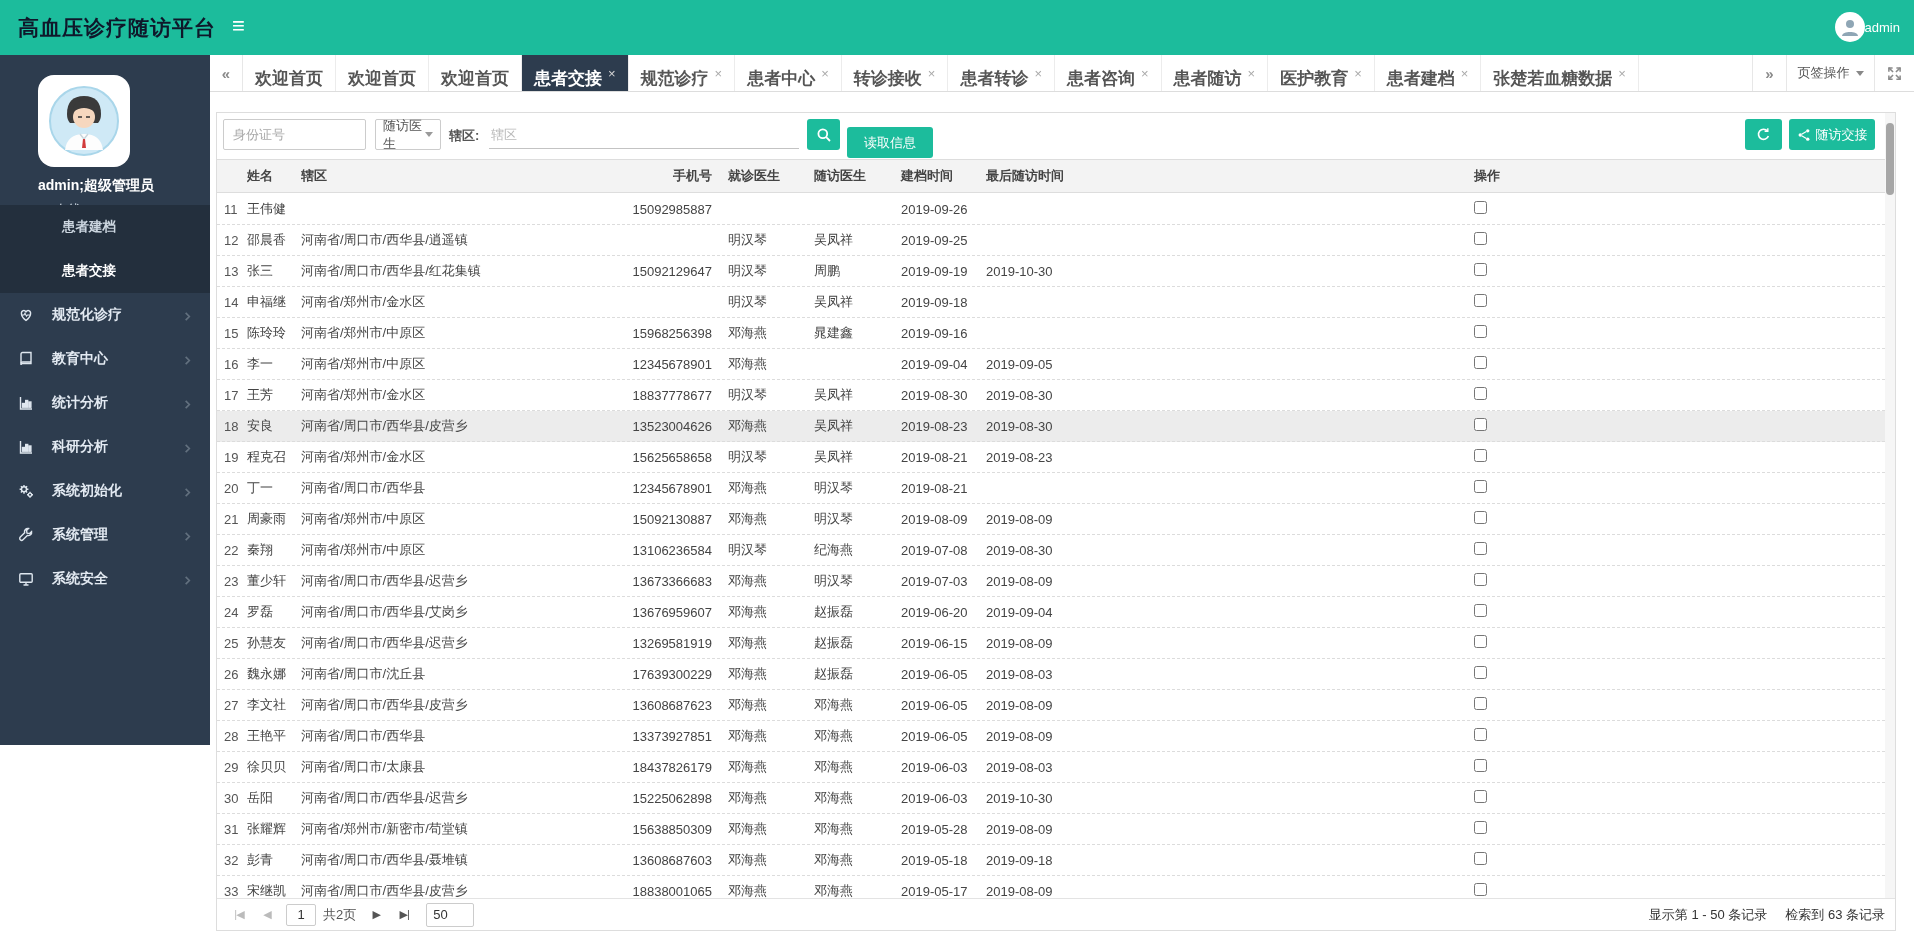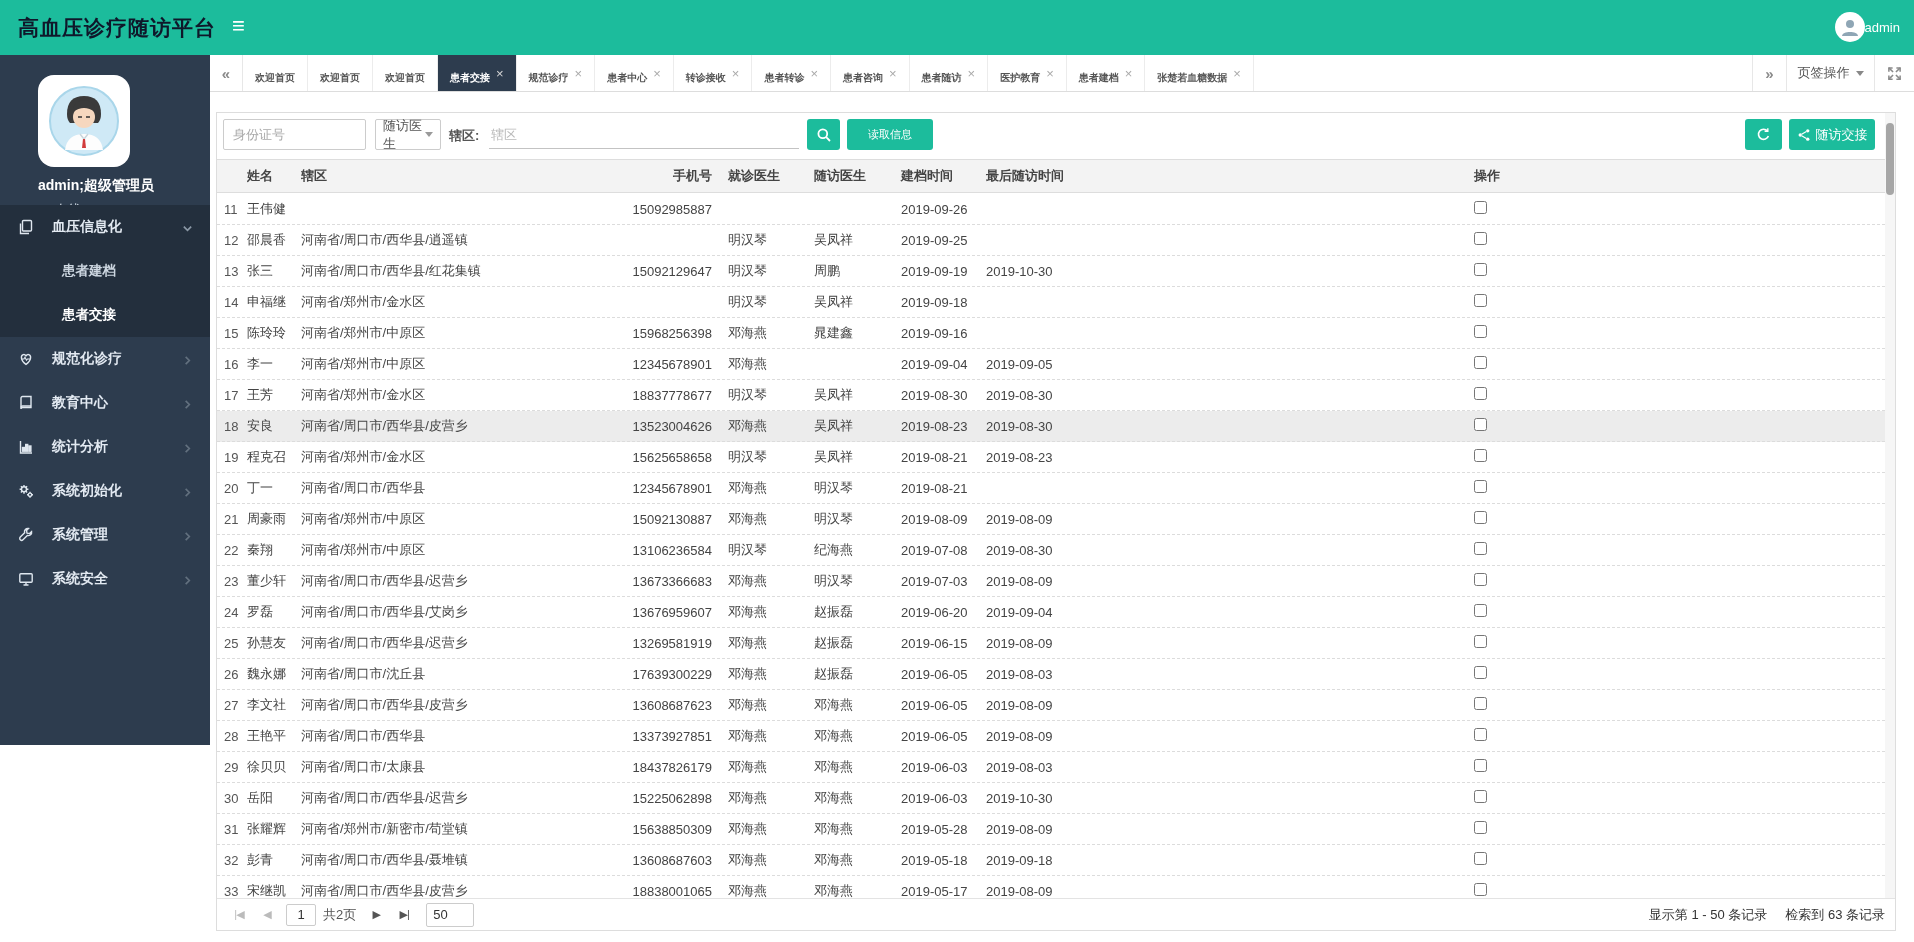--- a/index.html
+++ b/index.html
@@ -31,21 +31,21 @@
   .menu-item .mi-chev { position:absolute; right:16px; top:15px; width:12px; height:12px; opacity:.75; }
   .submenu-item { height:44px; display:flex; align-items:center; cursor:pointer; }
   .submenu-item .smi-label { margin-left:62px; color:#ccd6e0; font-size:13.5px; font-weight:600; }
   .submenu-item.active .smi-label { color:#ffffff; }
 
   
   .tabbar { position:absolute; left:210px; top:55px; width:1704px; height:37px; background:#fff; border-bottom:1px solid #ddd; display:flex; }
   .tab-scroll { width:33px; height:36px; display:flex; align-items:center; justify-content:center; color:#8a8a8a; font-size:15px; font-weight:bold; border-right:1px solid #e7e7e7; cursor:pointer; flex:0 0 auto; }
   .tabs-wrap { display:flex; flex:1 1 auto; overflow:hidden; }
   .tab { height:36px; display:flex; align-items:center; padding:0 12px; border-right:1px solid #ececec; cursor:pointer; flex:0 0 auto; }
-  .tab .tab-label { font-size:10px; color:#555; font-weight:600; white-space:nowrap;margin-top:10px; }
+  .tab .tab-label { font-size:17px; color:#555; font-weight:600; white-space:nowrap;margin-top:10px; }
   .tab .tab-close { margin-left:6px; color:#a9a9a9; font-size:13px; line-height:1; }
   .tab.active { background:#2d3c4e; }
   .tab.active .tab-label { color:#fff; }
   .tab.active .tab-close { color:#d6d6d6; }
   .tab-right { display:flex; flex:0 0 auto; margin-left:auto; }
   .tr-btn { height:36px; display:flex; align-items:center; justify-content:center; border-left:1px solid #e7e7e7; color:#777; cursor:pointer; }
   .tr-next { width:34px; font-size:15px; font-weight:bold; color:#8a8a8a; }
   .tr-ops { width:88px; font-size:13px; color:#555; }
   .caret-down { display:inline-block; width:0; height:0; border-left:4px solid transparent; border-right:4px solid transparent; border-top:5px solid #888; margin-left:6px; }
   .tr-expand { width:40px; }
@@ -59,21 +59,21 @@
   .tb-input { position:absolute; left:6px; top:6px; width:143px; height:31px; border:1px solid #ccc; border-radius:2px; padding:0 9px; font-size:13px; color:#333; font-family:inherit; }
   .tb-input::placeholder { color:#a9a9a9; }
   .tb-select { position:absolute; left:158px; top:6px; width:66px; height:31px; border:1px solid #ccc; border-radius:2px; display:flex; align-items:center; padding:0 7px; cursor:pointer; background:#fff; }
   .tb-select .sel-txt { font-size:13px; color:#555; flex:1; }
   .tb-select .sel-caret { width:0; height:0; border-left:4px solid transparent; border-right:4px solid transparent; border-top:5px solid #9a9a9a; }
   .region-label { position:absolute; left:232px; top:14px; font-size:13px; color:#555; font-weight:600; }
   .region-input { position:absolute; left:272px; top:8px; width:310px; height:28px; border:none; border-bottom:1px solid #c3c3c3; font-size:13px; color:#333; padding:0 2px; font-family:inherit; outline:none; }
   .region-input::placeholder { color:#b9b9b9; }
   .btn { display:flex; align-items:center; justify-content:center; background:#1cbc9c; color:#fff; border:none; border-radius:3px; cursor:pointer; font-family:inherit; }
   .btn-search { position:absolute; left:590px; top:6px; width:33px; height:31px; }
-  .btn-read { position:absolute; left:630px; top:6px; width:86px; height:31px; font-size:11px; }
+  .btn-read { position:absolute; left:630px; top:14px; width:86px; height:31px; font-size:13px; }
   .btn-refresh { position:absolute; left:1528px; top:6px; width:37px; height:31px; }
   .btn-handover { position:absolute; left:1572px; top:6px; width:86px; height:31px; font-size:13px; }
   .btn-handover svg { margin-right:5px; }
 
   
   .grid-header { position:absolute; left:0; top:46px; width:100%; height:34px; background:#f3f3f3; border-top:1px solid #ddd; border-bottom:1px solid #ddd; display:flex; align-items:center; font-size:13px; color:#444; font-weight:600; }
   .grid-body { position:absolute; left:0; top:81px; width:100%; height:706px; overflow:hidden; }
   .g-row { display:flex; align-items:center; height:31px; border-bottom:1px dashed #dcdcdc; font-size:13px; color:#444; background:#fff; }
   .g-row.hl { background:#ececec; }
   .c-no { width:30px; padding-left:7px; color:#555; flex:0 0 auto; }
@@ -135,30 +135,20 @@
         <path d="M36 55 h2 l1 9 h-4 Z" fill="#d23c3c"></path>
       </svg>
     </div>
     <div class="side-username">admin;超级管理员</div>
     <div class="side-online">
       <span class="dot"></span>
       <span class="txt">在线</span>
     </div>
     <nav class="menu" id="menu">
         <div class="menu-group">
-          <div class="menu-item">
-            <span class="mi-icon"><svg width="16" height="16" viewBox="0 0 16 16" fill="none" stroke="#dfe7ef" stroke-width="1.4">
-                <rect x="4.5" y="1.5" width="9" height="10.5" rx="1"></rect>
-                <path d="M2.5 4.5 v10 h8.5"></path>
-              </svg></span>
-            <span class="mi-label">血压信息化</span>
-            <span class="mi-chev"><svg width="11" height="11" viewBox="0 0 12 12" fill="none" stroke="#aebbc9" stroke-width="1.8">
-                <path d="M2 4 l4 4 4-4"></path>
-              </svg></span>
-          </div>
           <div class="submenu-item">
             <span class="smi-label">患者建档</span>
           </div>
           <div class="submenu-item active">
             <span class="smi-label">患者交接</span>
           </div>
         </div>
         <div>
           <div class="menu-item">
             <span class="mi-icon"><svg width="16" height="16" viewBox="0 0 16 16" fill="none" stroke="#dfe7ef" stroke-width="1.4">
@@ -185,20 +175,34 @@
         </div>
         <div>
           <div class="menu-item">
             <span class="mi-icon"><svg width="16" height="16" viewBox="0 0 16 16" fill="none" stroke="#dfe7ef" stroke-width="1.4">
                 <path d="M2.5 2 v12 h11.5"></path>
                 <rect x="4.5" y="8.5" width="2" height="3.7" fill="#dfe7ef"></rect>
                 <rect x="7.7" y="5.5" width="2" height="6.7" fill="#dfe7ef"></rect>
                 <rect x="10.9" y="7" width="2" height="5.2" fill="#dfe7ef"></rect>
               </svg></span>
             <span class="mi-label">统计分析</span>
+            <span class="mi-chev"><svg width="11" height="11" viewBox="0 0 12 12" fill="none" stroke="#74828f" stroke-width="1.8">
+                <path d="M4 2 l4 4-4 4"></path>
+              </svg></span>
+          </div>
+        </div>
+        <div>
+          <div class="menu-item">
+            <span class="mi-icon"><svg width="16" height="16" viewBox="0 0 16 16" fill="none" stroke="#dfe7ef" stroke-width="1.4">
+                <path d="M2.5 2 v12 h11.5"></path>
+                <rect x="4.5" y="8.5" width="2" height="3.7" fill="#dfe7ef"></rect>
+                <rect x="7.7" y="5.5" width="2" height="6.7" fill="#dfe7ef"></rect>
+                <rect x="10.9" y="7" width="2" height="5.2" fill="#dfe7ef"></rect>
+              </svg></span>
+            <span class="mi-label">科研分析</span>
             <span class="mi-chev"><svg width="11" height="11" viewBox="0 0 12 12" fill="none" stroke="#74828f" stroke-width="1.8">
                 <path d="M4 2 l4 4-4 4"></path>
               </svg></span>
           </div>
         </div>
         <div>
           <div class="menu-item">
             <span class="mi-icon"><svg width="16" height="16" viewBox="0 0 16 16" fill="none" stroke="#dfe7ef" stroke-width="1.4">
                 <circle cx="6" cy="6.3" r="2.5"></circle>
                 <path d="M6 3.8 V1.9 M6 8.8 v1.9 M3.5 6.3 H1.6 M8.5 6.3 h1.9 M4.2 4.5 L2.9 3.2 M7.8 8.1 l1.3 1.3 M7.8 4.5 l1.3-1.3 M4.2 8.1 L2.9 9.4"></path>

